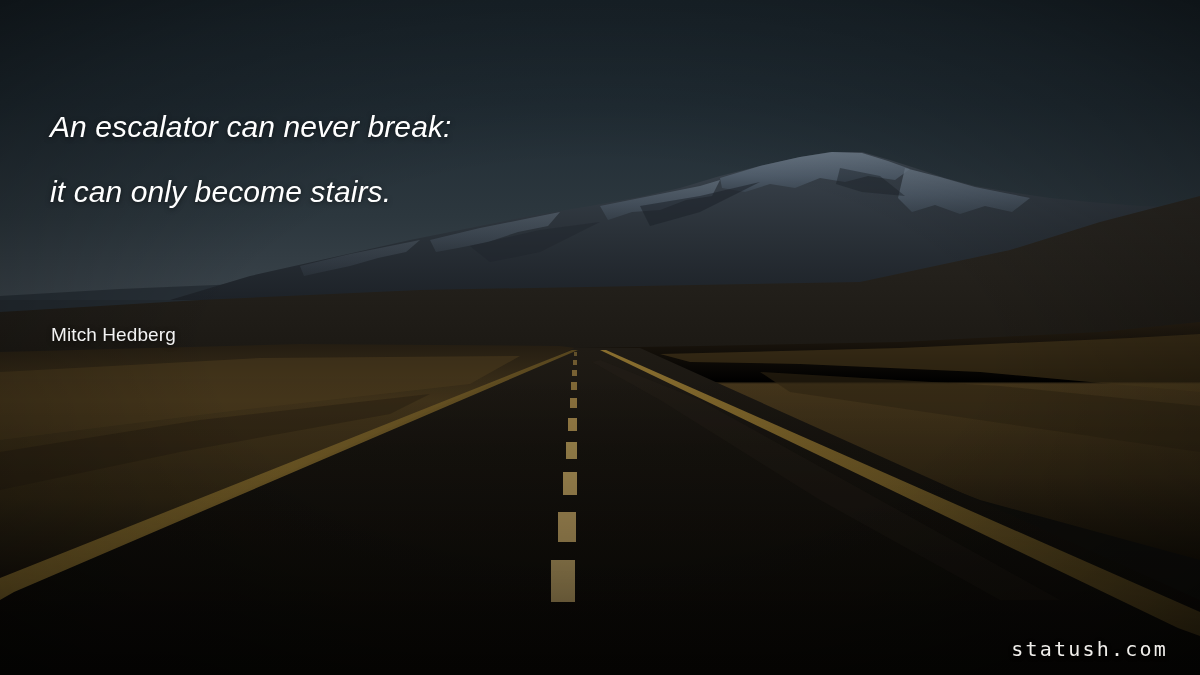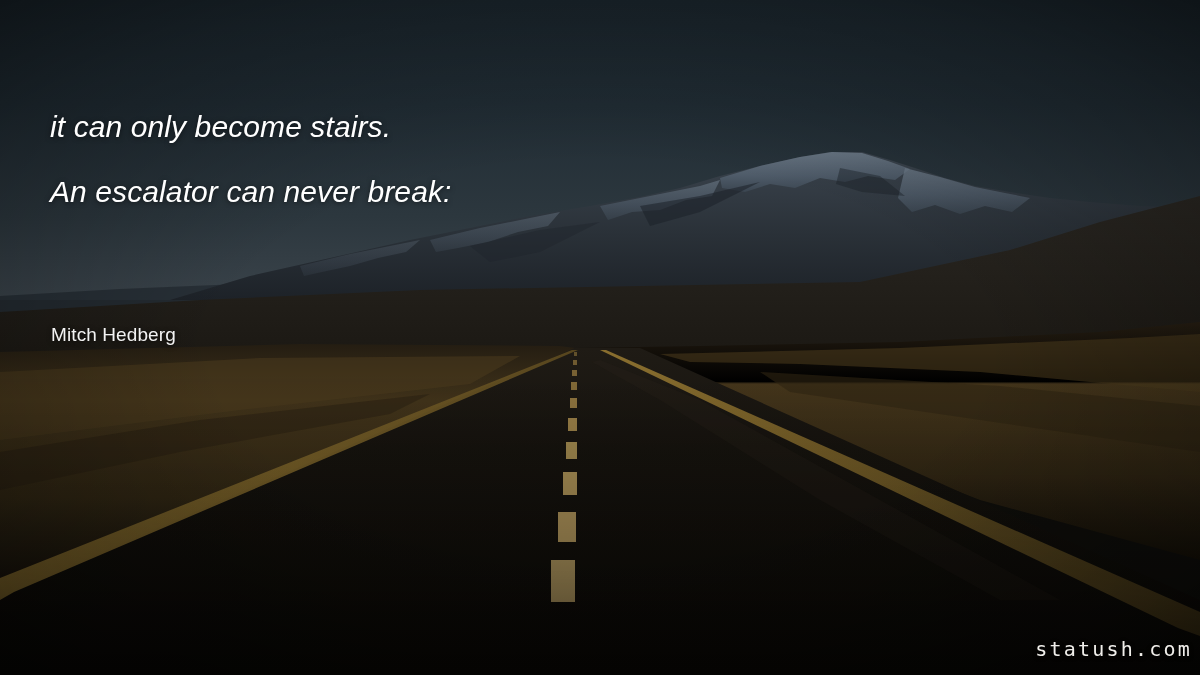--- a/index.html
+++ b/index.html
@@ -69,21 +69,21 @@
     top: 324px;
     font-size: 19px;
     font-weight: 400;
     color: #f2f2f2;
     letter-spacing: 0.1px;
     text-shadow: 0 1px 5px rgba(0,0,0,0.6);
     white-space: nowrap;
   }
   .watermark {
     position: absolute;
-    right: 8px;
+    right: 32px;
     bottom: 14px;
     font-family: "DejaVu Sans Mono", "Liberation Mono", monospace;
     font-size: 20px;
     color: #f0eeea;
     letter-spacing: 2.2px;
     text-shadow: 0 1px 4px rgba(0,0,0,0.8);
     white-space: nowrap;
   }
 </style>
 </head>
@@ -190,21 +190,21 @@
       <rect x="551" y="560" width="24" height="42" fill="#b89e63" opacity="0.96"></rect>
     </g>
 
     <path d="M600,360 L700,400 L880,500 L1060,600 L1000,600 L820,500 L660,400 L592,362 Z" fill="#2a251c" opacity="0.25"></path>
   </svg>
 
   <div class="layer darken-bottom"></div>
   <div class="layer vignette"></div>
 
   <div class="quote-block">
+    <p class="quote-line">An escalator can never break:</p>
     <p class="quote-line">it can only become stairs.</p>
-    <p class="quote-line">An escalator can never break:</p>
   </div>
 
   <div class="author">Mitch Hedberg</div>
 
   <div class="watermark">statush.com</div>
 
 </div>
 
 </body></html>

